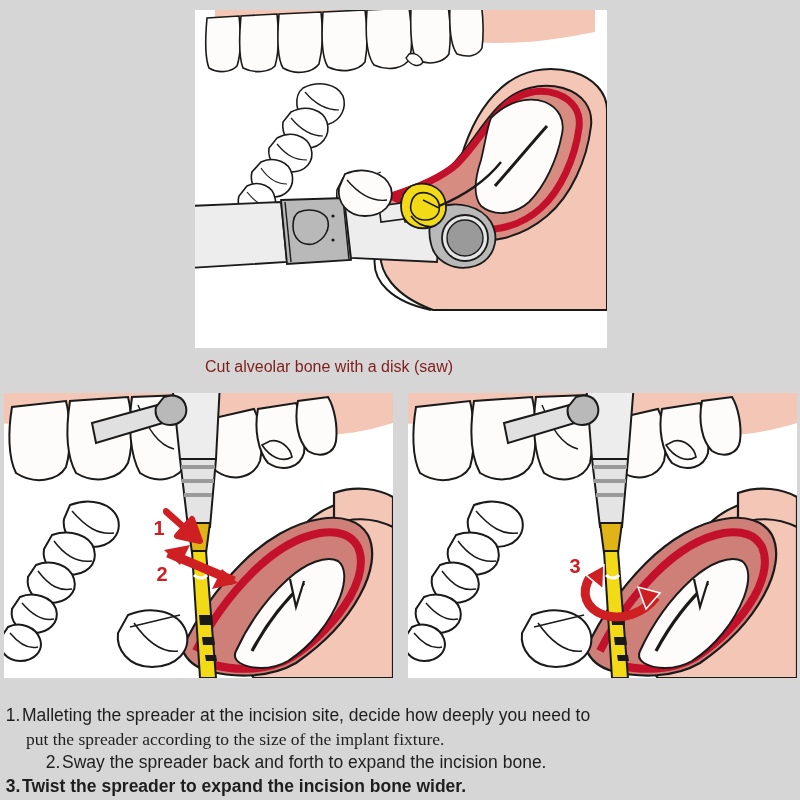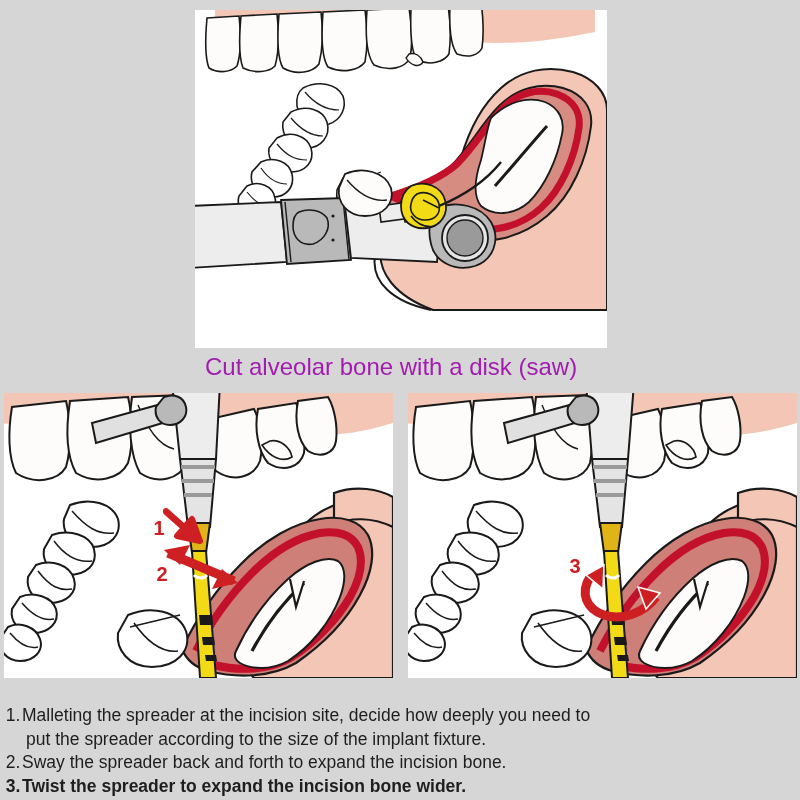--- a/index.html
+++ b/index.html
@@ -12,21 +12,21 @@
   }
   .figure{position:absolute;inset:0;}
 
   
   .panel-top{
     position:absolute;left:195px;top:10px;width:412px;height:338px;
     background:#ffffff;overflow:hidden;
   }
   .caption-top{
     position:absolute;left:195px;top:350px;width:412px;height:34px;
-    color:#a21caf;font-size:24px;line-height:34px;
+    color:#7f1d1d;font-size:16px;line-height:34px;
     padding-left:10px;box-sizing:border-box;
     white-space:nowrap;
   }
 
   
   .panel-bl{
     position:absolute;left:4px;top:393px;width:389px;height:285px;
     background:#ffffff;overflow:hidden;
   }
   .panel-br{
@@ -38,22 +38,22 @@
   .steps{
     position:absolute;left:0px;top:702px;width:800px;height:98px;
     color:#1e1e1e;font-size:17.5px;line-height:23.5px;text-align:center;
   }
   .step{
     position:absolute;left:4px;white-space:nowrap;
   }
   .step .num{display:inline-block;width:18px;}
   .step-cont{position:absolute;left:26px;white-space:nowrap;}
   .s1{top:2px;}
-  .s1b{top:25.5px;}
-  .s2{top:49px;}
+  .s1b{top:25.5px;font-family:Liberation Serif, serif;}
+  .s2{top:49px;margin-left:40px;}
   .s3{top:72.5px;font-weight:bold;}
 
   svg{display:block;}
 </style>
 </head>
 <body>
 
 <div class="figure">
 
   <div class="panel-top">

